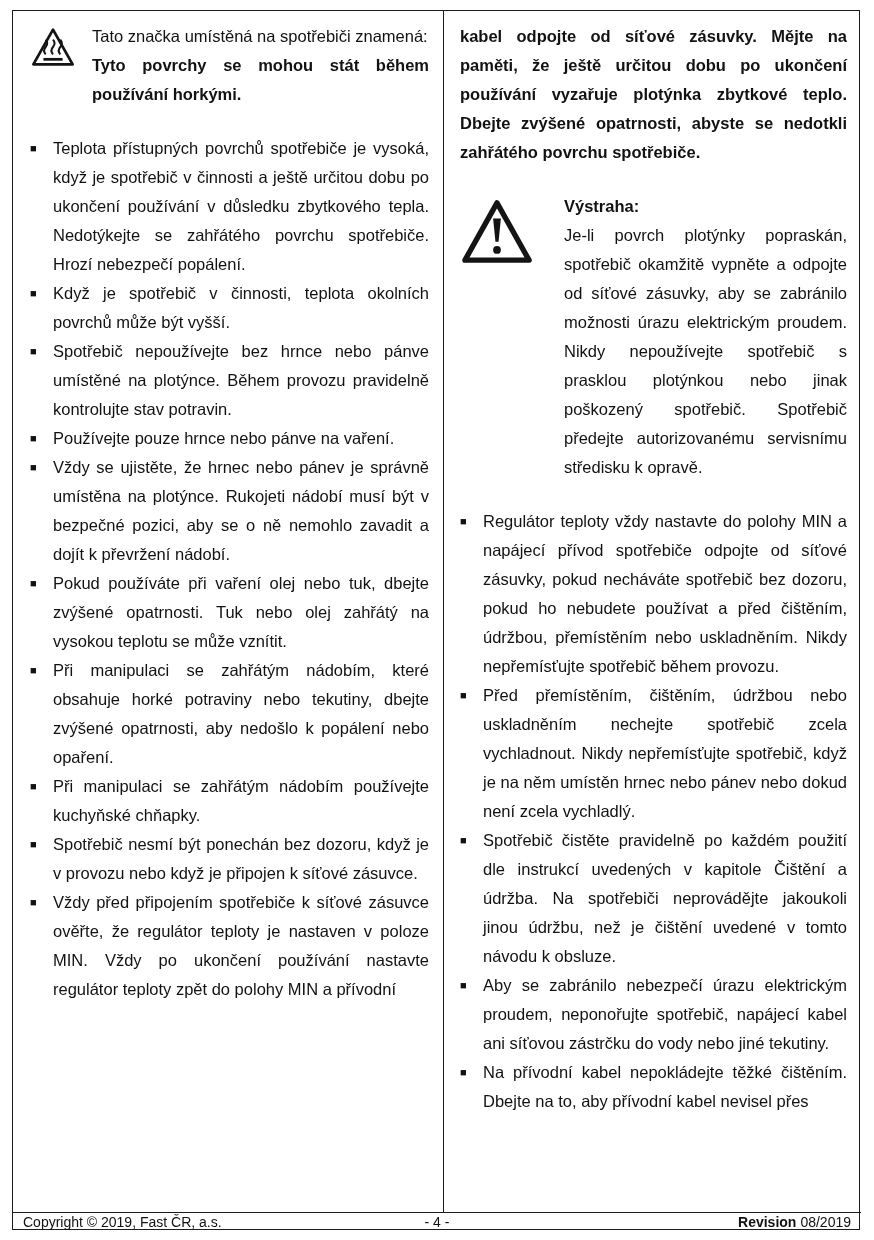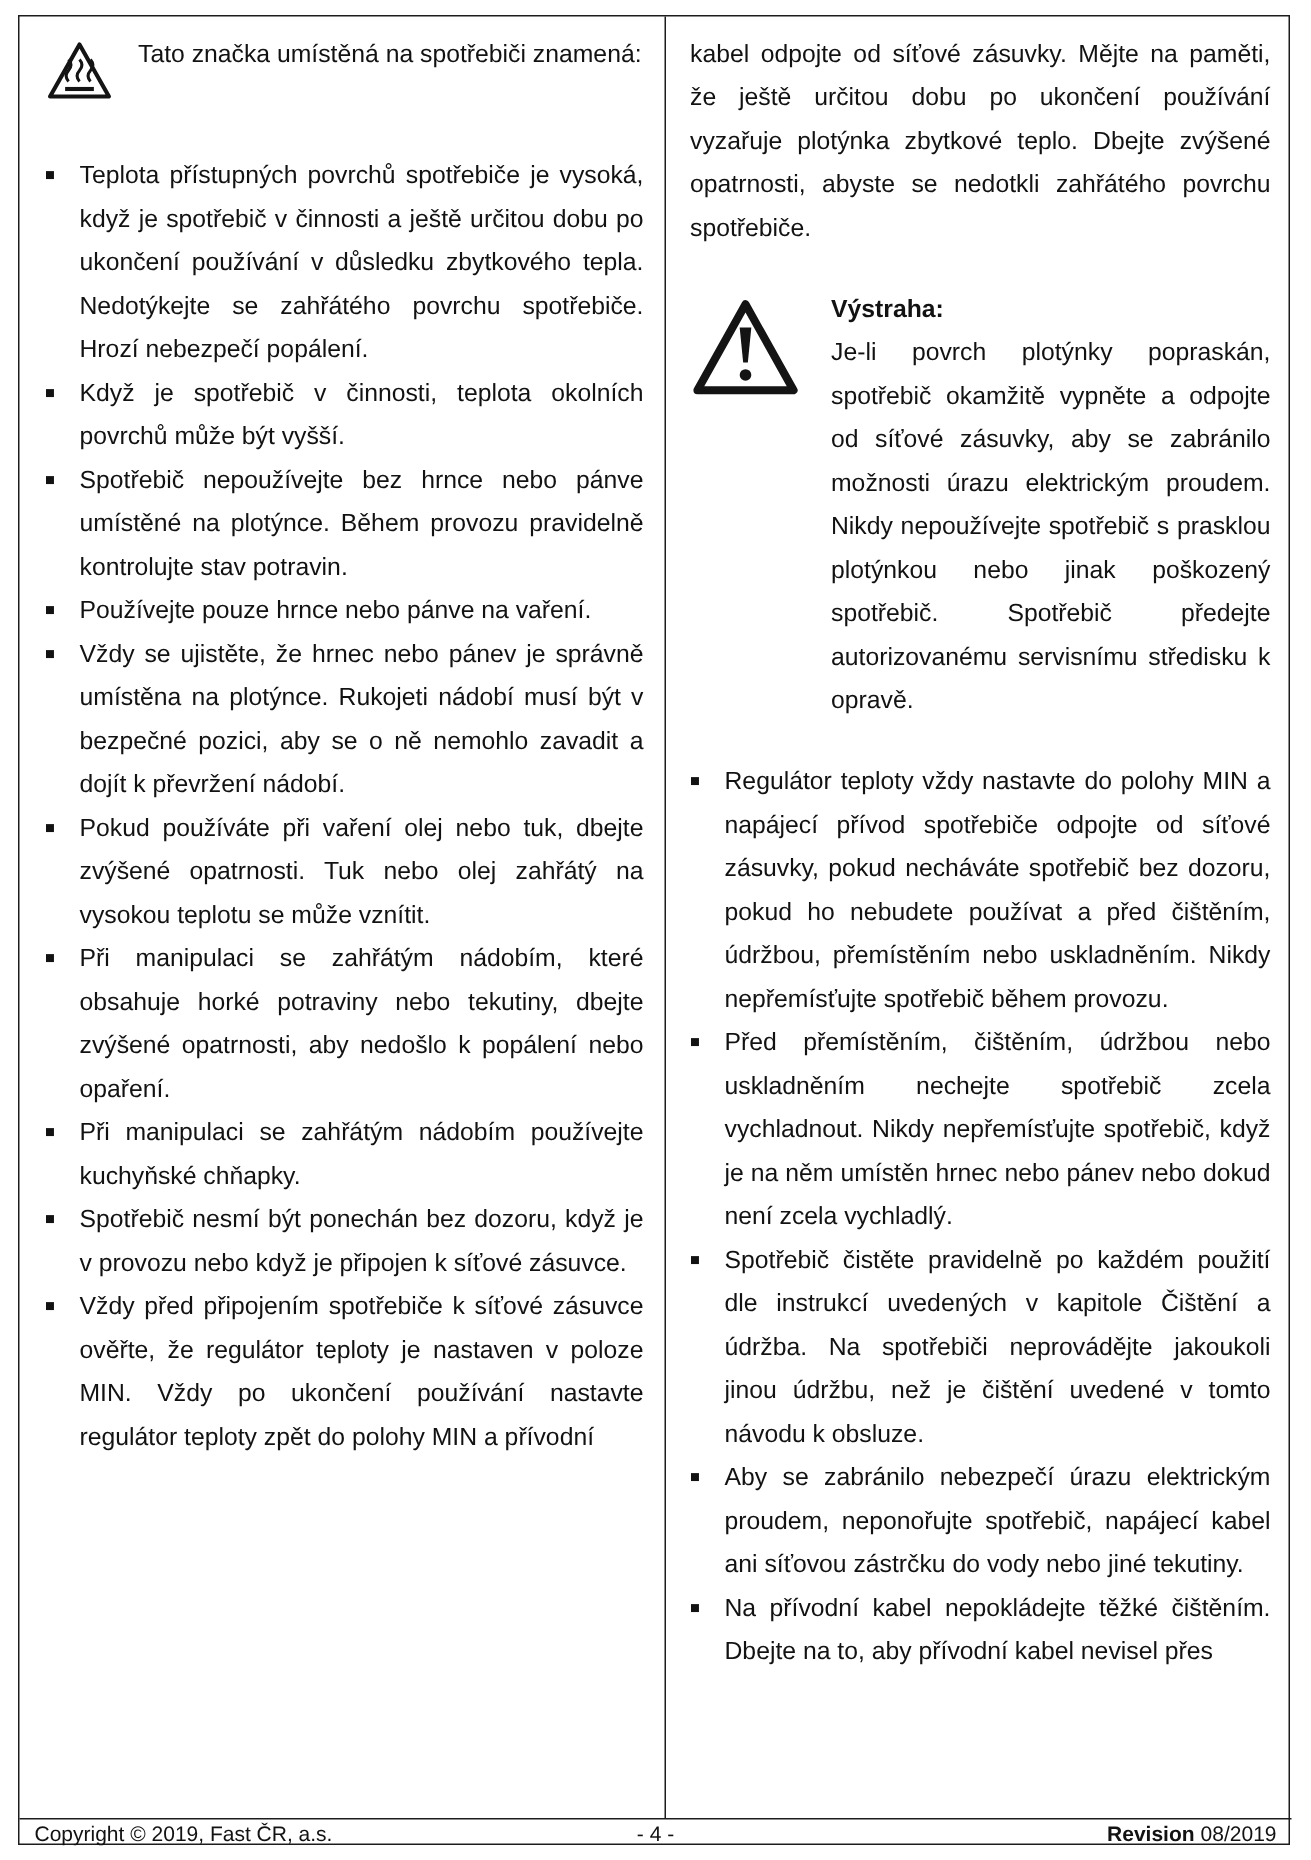--- a/index.html
+++ b/index.html
@@ -42,27 +42,27 @@
 
   .just { text-align: justify; }
 
   
   .intro-block { display: flex; gap: 12px; margin-bottom: 24px; }
   .intro-icon-box { flex: none; width: 50px; padding-top: 4px; }
   .intro-text { flex: 1; }
   .intro-bold { font-weight: 700; }
 
   
-  .warning-block { display: flex; gap: 14px; margin-top: 25px; }
+  .warning-block { display: flex; gap: 24px; margin-top: 25px; }
   .warning-icon-box { flex: none; width: 80px; padding-top: 6px; }
   .warning-text { flex: 1; }
   .warning-title { font-weight: 700; }
 
   .para { margin: 0; }
-  .right-first-para { margin: 0 0 0 0; }
+  .right-first-para { margin: 0 0 0 0; font-weight: bold; }
 
   
   .bullet-list { margin-top: 25px; }
   .bullet-item { display: flex; }
   .bullet-marker {
     flex: none;
     width: 23px;
     font-size: 11px;
     line-height: 29px;
     color: #121212;
@@ -110,20 +110,21 @@
         <svg viewBox="0 0 50 46" width="46" height="42" aria-hidden="true">
           <path class="ink" d="M25 4 L46.5 42 L3.5 42 Z" fill="none" stroke="#141414" stroke-width="3" stroke-linejoin="round"></path>
           <line class="ink" x1="14.5" y1="36.5" x2="35.5" y2="36.5" stroke="#141414" stroke-width="3"></line>
           <path class="ink" d="M17 15 q3.5 4 0 8 q-3.5 4 0 8" fill="none" stroke="#141414" stroke-width="2.2"></path>
           <path class="ink" d="M25 15 q3.5 4 0 8 q-3.5 4 0 8" fill="none" stroke="#141414" stroke-width="2.2"></path>
           <path class="ink" d="M33 15 q3.5 4 0 8 q-3.5 4 0 8" fill="none" stroke="#141414" stroke-width="2.2"></path>
         </svg>
       </div>
       <div class="intro-text">
         <div class="para just">Tato značka umístěná na spotřebiči znamená:</div>
+        <div class="para intro-bold just">Tyto povrchy se mohou stát během používání horkými.</div>
       </div>
     </div>
 
     <div class="bullet-list">
         <div class="bullet-item">
         <span class="bullet-marker">■</span>
         <span class="bullet-text">Teplota přístupných povrchů spotřebiče je vysoká, když je spotřebič v činnosti a ještě určitou dobu po ukončení používání v důsledku zbytkového tepla. Nedotýkejte se zahřátého povrchu spotřebiče. Hrozí nebezpečí popálení.</span>
       </div>
         <div class="bullet-item">
         <span class="bullet-marker">■</span>

